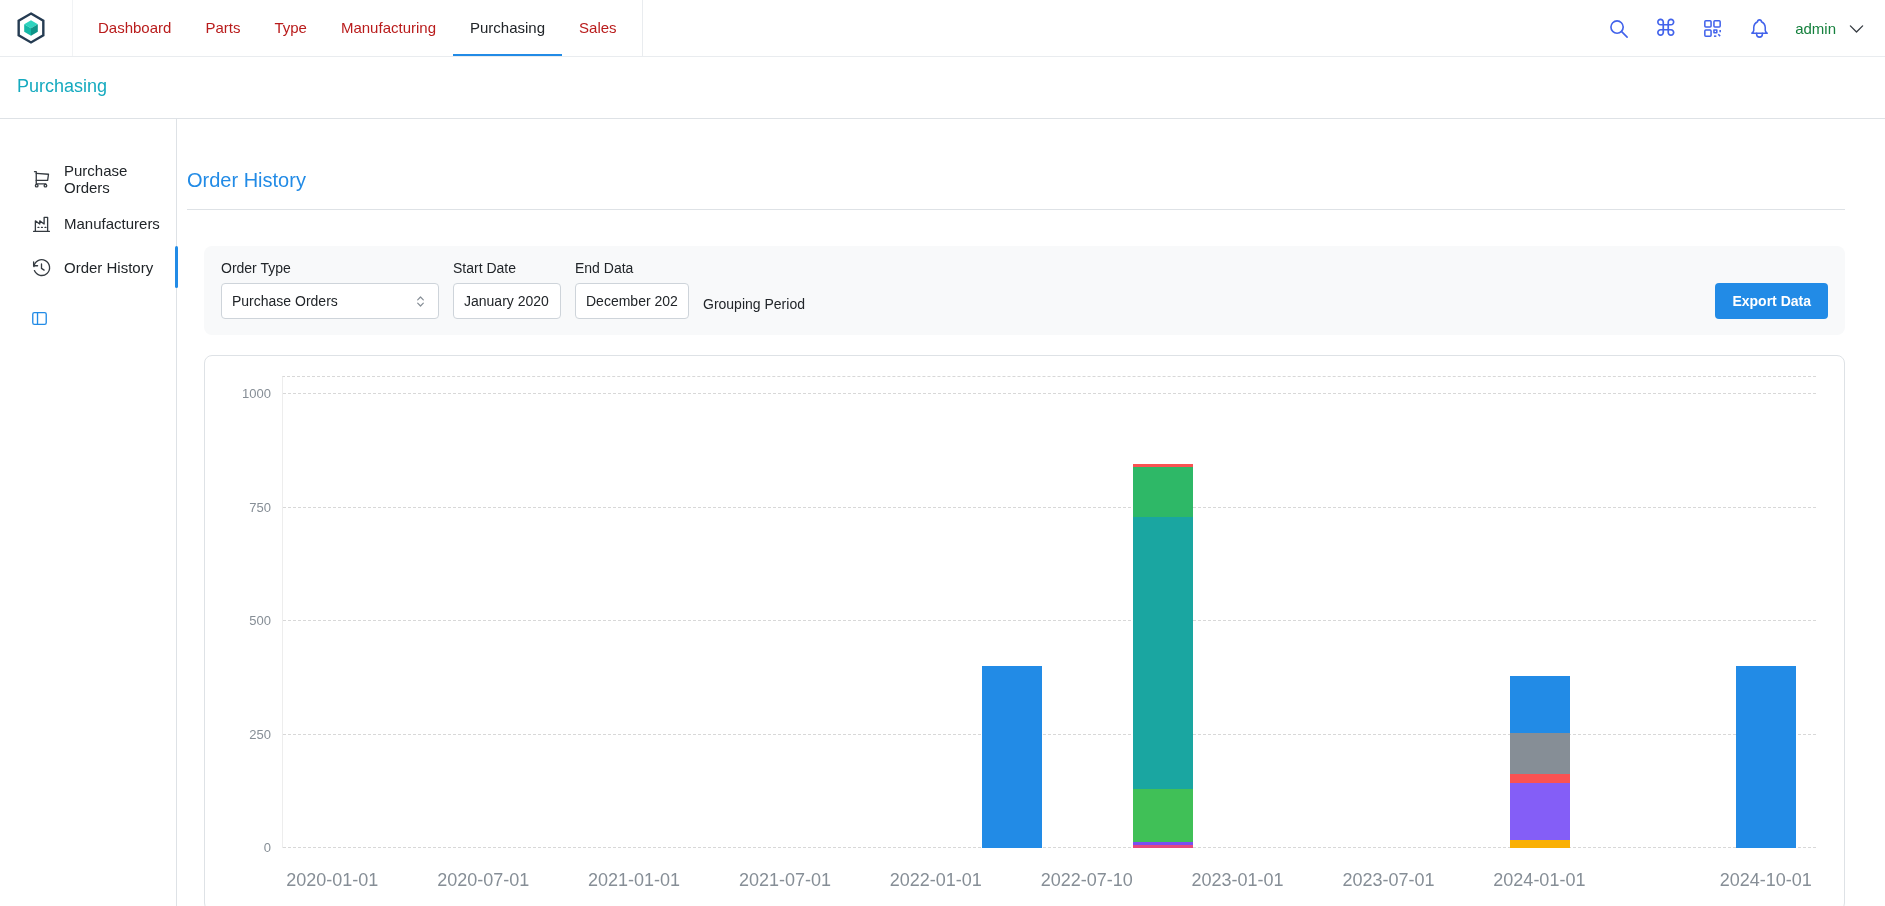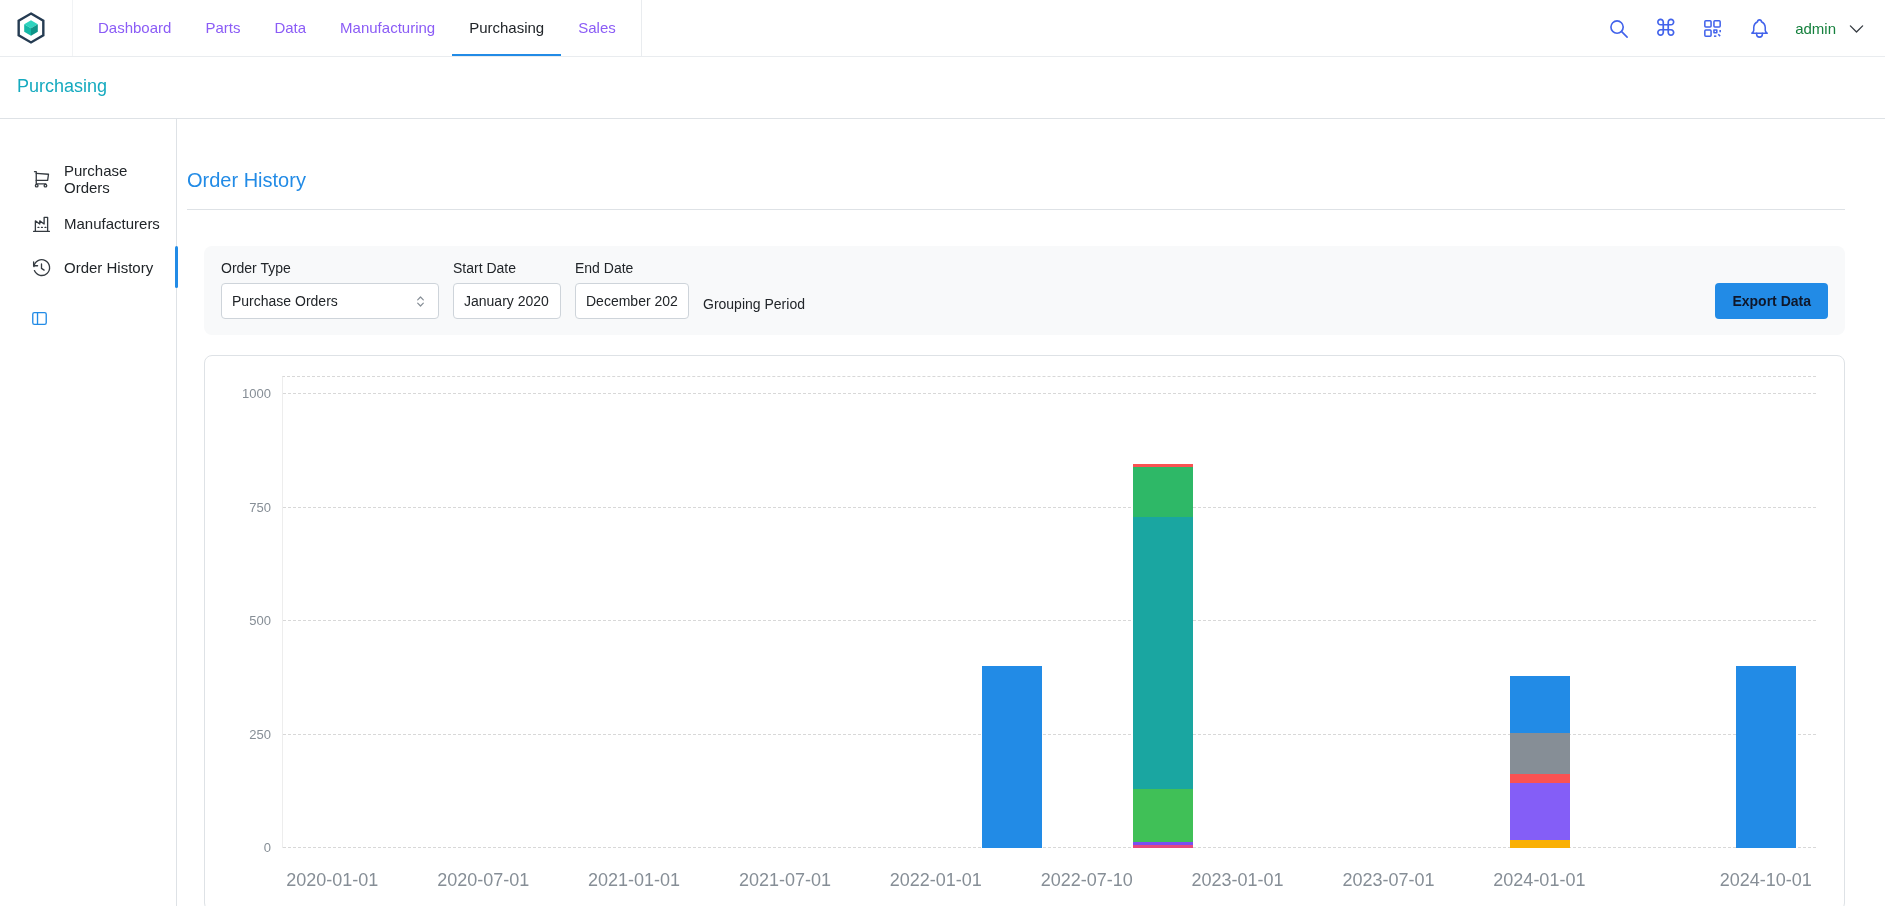--- a/index.html
+++ b/index.html
@@ -6,21 +6,21 @@
   html,body { margin:0; padding:0; width:1885px; height:906px; overflow:hidden;
     font-family:"Liberation Sans", sans-serif; color:#212529; background:#fff; }
 
   
   .navbar { height:57px; display:flex; align-items:stretch; padding:0 18px 0 14px;
     border-bottom:1px solid #e9ecef; background:#fff; }
   .logo-wrap { display:flex; align-items:center; margin-right:24px; }
   .nav-tabs { display:flex; align-items:stretch; border-left:1px solid #f1f3f5;
     border-right:1px solid #e9ecef; padding:0 8px; }
   .nav-tab { display:flex; align-items:center; padding:0 17px; font-size:15px;
-    color:#8b5cf6; border-bottom:2px solid transparent; cursor:pointer; white-space:nowrap; }
+    color:#b91c1c; border-bottom:2px solid transparent; cursor:pointer; white-space:nowrap; }
   .nav-tab.active { border-bottom-color:#228be6; color:#212529; }
   .navbar-right { margin-left:auto; display:flex; align-items:center; gap:24px; }
   .nav-icon { display:flex; align-items:center; color:#4263eb; cursor:pointer; }
   .cmd-glyph { font-size:23px; line-height:1; color:#4263eb; }
   .user-menu { display:flex; align-items:center; gap:10px; cursor:pointer; }
   .user-name { font-size:15px; color:#15803d; }
 
   
   .breadcrumb-bar { padding:19px 17px 21px; border-bottom:1px solid #dee2e6; }
   .breadcrumb-link { font-size:18px; color:#15aabf; cursor:pointer; }
@@ -45,21 +45,21 @@
   .field { display:flex; flex-direction:column; }
   .field-label { font-size:14px; font-weight:500; color:#212529; margin-bottom:7px; }
   .control { height:36px; background:#fff; border:1px solid #ced4da; border-radius:4px;
     font-size:14px; color:#212529; display:flex; align-items:center; padding:0 10px; }
   input.control { outline:none; }
   .select { justify-content:space-between; cursor:pointer; gap:8px; }
   .select.focused { border-color:#228be6; }
   .w-ordertype { width:218px; } .w-start { width:108px; } .w-end { width:114px; }
   .w-group { width:218px; }
   .export-btn { margin-left:auto; height:36px; padding:0 17px; background:#228be6;
-    color:#0f172a; border:none; border-radius:4px; font-size:14px; font-weight:700;
+    color:#ffffff; border:none; border-radius:4px; font-size:14px; font-weight:700;
     cursor:pointer; font-family:inherit; }
 
   
   .chart-card { margin:20px 0 0 17px; height:556px; border:1px solid #dee2e6;
     border-radius:8px; position:relative; background:#fff; }
   .chart-plot { position:absolute; left:77px; right:28px; top:20px; bottom:62px;
     border-top:1px dashed #d8d8d8; border-left:1px solid #ededed; }
   .gridline { position:absolute; left:0; right:0; height:0; border-top:1px dashed #d8d8d8; }
   .ylabels { position:absolute; left:0; top:20px; bottom:62px; width:66px; }
   .ytick { position:absolute; right:0; font-size:13px; color:#868e96; }
@@ -78,21 +78,21 @@
       <path d="M12 1.8l8.7 5.1v10.2L12 22.2l-8.7-5.1V6.9z" fill="none" stroke="#253b52" stroke-width="1.7"></path>
       <path d="M7.2 9.3L12 6.5l4.8 2.8L12 12.1z" fill="#2dd4bf"></path>
       <path d="M7.2 9.3L12 12.1v5.4l-4.8-2.8z" fill="#14b8a6"></path>
       <path d="M16.8 9.3L12 12.1v5.4l4.8-2.8z" fill="#0d9488"></path>
     </svg>
   </div>
 
   <nav class="nav-tabs">
     <div class="nav-tab">Dashboard</div>
     <div class="nav-tab">Parts</div>
-    <div class="nav-tab">Data</div>
+    <div class="nav-tab">Type</div>
     <div class="nav-tab">Manufacturing</div>
     <div class="nav-tab active">Purchasing</div>
     <div class="nav-tab">Sales</div>
   </nav>
 
   <div class="navbar-right">
     <span class="nav-icon">
       <svg width="23" height="23" viewBox="0 0 24 24" fill="none" stroke="currentColor" stroke-width="1.7" stroke-linecap="round">
         <circle cx="10.5" cy="10.5" r="6.4"></circle>
           <path d="M15.3 15.3L21 21"></path>
@@ -180,21 +180,21 @@
             <path d="M5 6.2L8 3.2l3 3"></path>
               <path d="M5 9.8l3 3 3-3"></path>
           </svg>
         </div>
       </div>
       <div class="field">
         <span class="field-label">Start Date</span>
         <input class="control w-start" value="January 2020" style="">
       </div>
       <div class="field">
-        <span class="field-label">End Date</span>
+        <span class="field-label">End Data</span>
         <input class="control w-end" value="December 2024" style="">
       </div>
       <div class="field">
         <span class="field-label">Grouping Period</span>
       </div>
       <button class="export-btn">Export Data</button>
     </div>
 
     <div class="chart-card">
       <div class="ylabels" id="ylabels">

